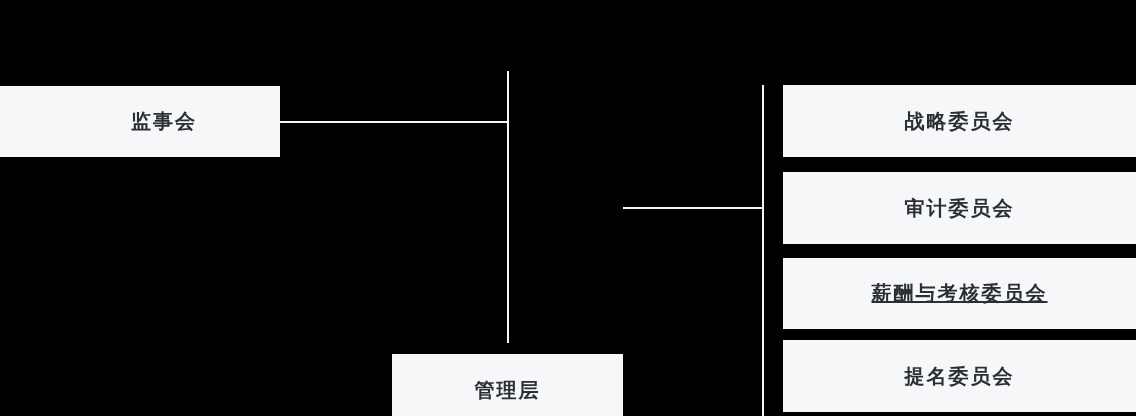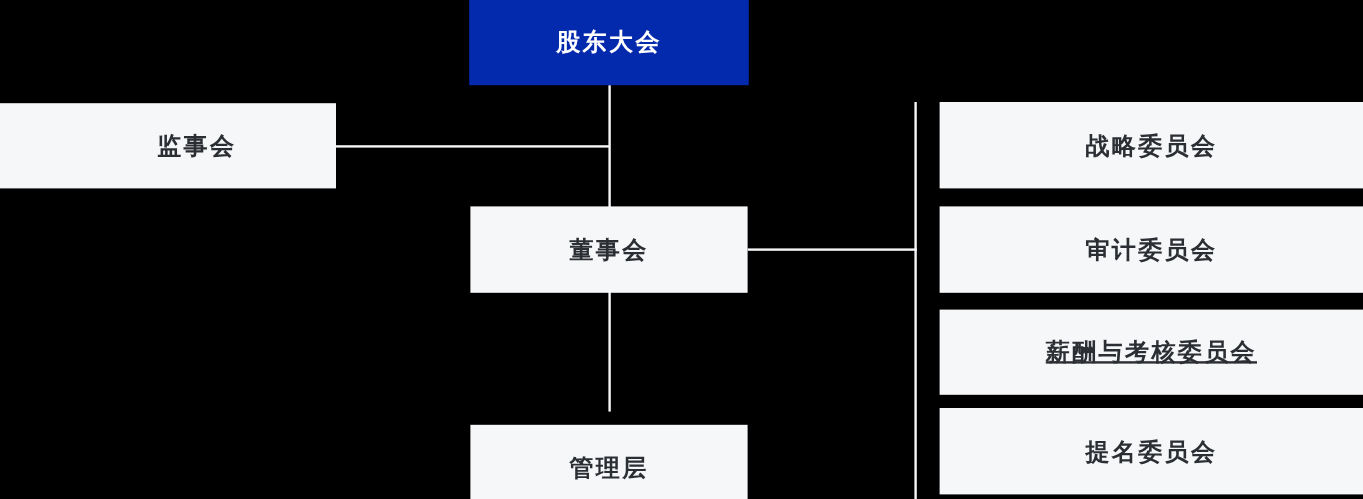--- a/index.html
+++ b/index.html
@@ -57,31 +57,25 @@
 </head>
 <body>
 
 <div class="stage">
 
   <div class="connector line-center-vertical"></div>
   <div class="connector line-supervisory-link"></div>
   <div class="connector line-board-committees"></div>
   <div class="connector line-committees-vertical"></div>
 
-  <div class="node primary node-shareholders">
-    <span>股东大会</span>
-  </div>
 
   <div class="node node-supervisory">
     <span>监事会</span>
   </div>
 
-  <div class="node node-board">
-    <span>董事会</span>
-  </div>
 
   <div class="node node-management">
     <span>管理层</span>
   </div>
 
   <div class="node node-strategy">
     <span>战略委员会</span>
   </div>
 
   <div class="node node-audit">

